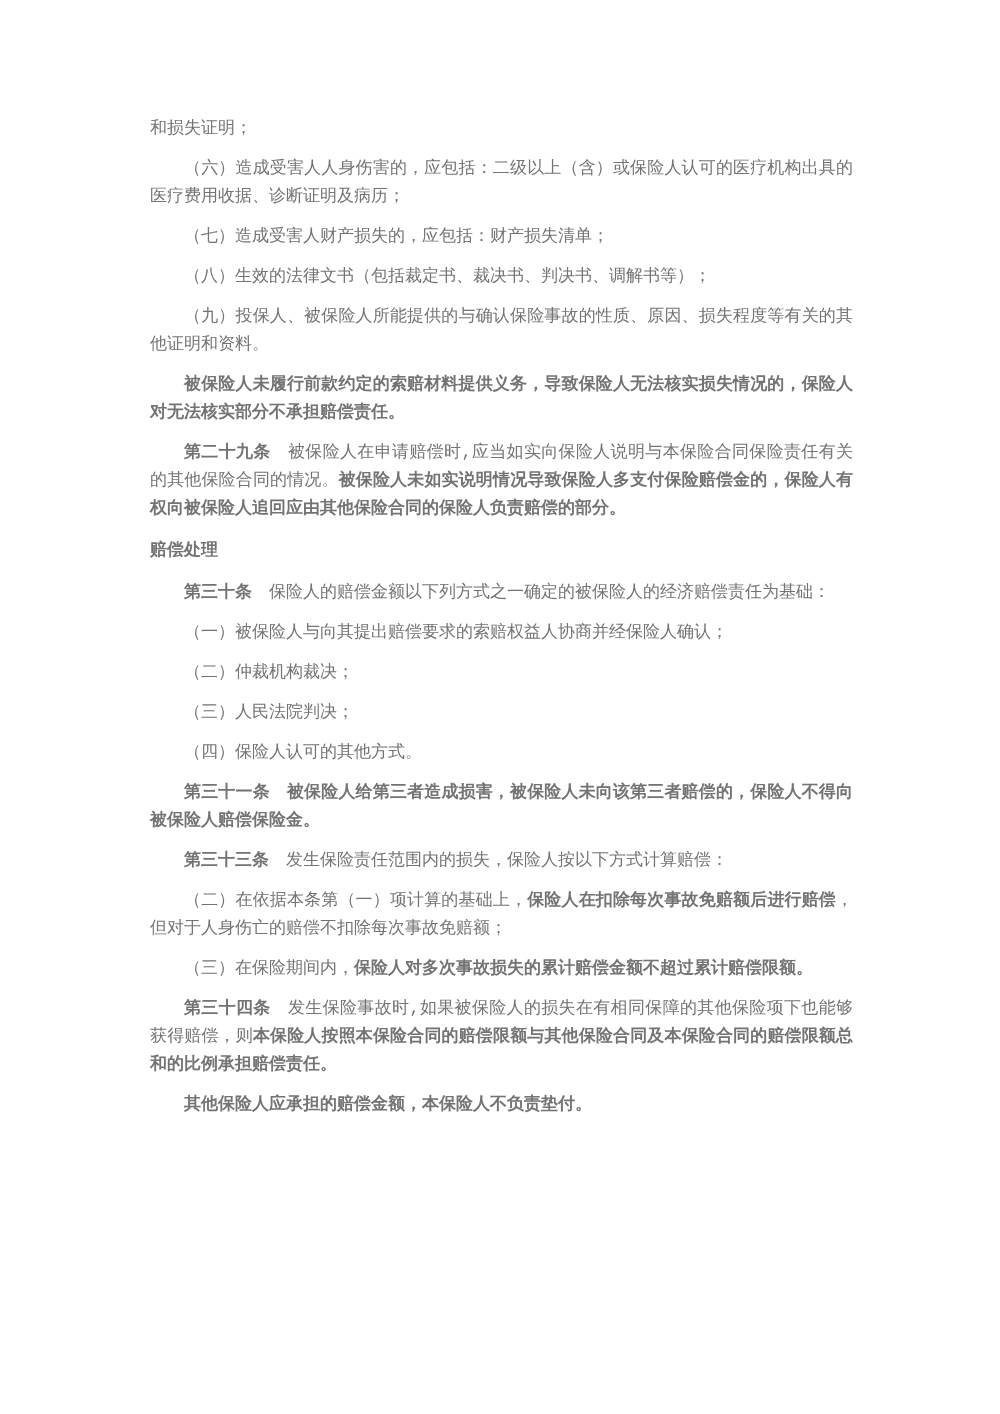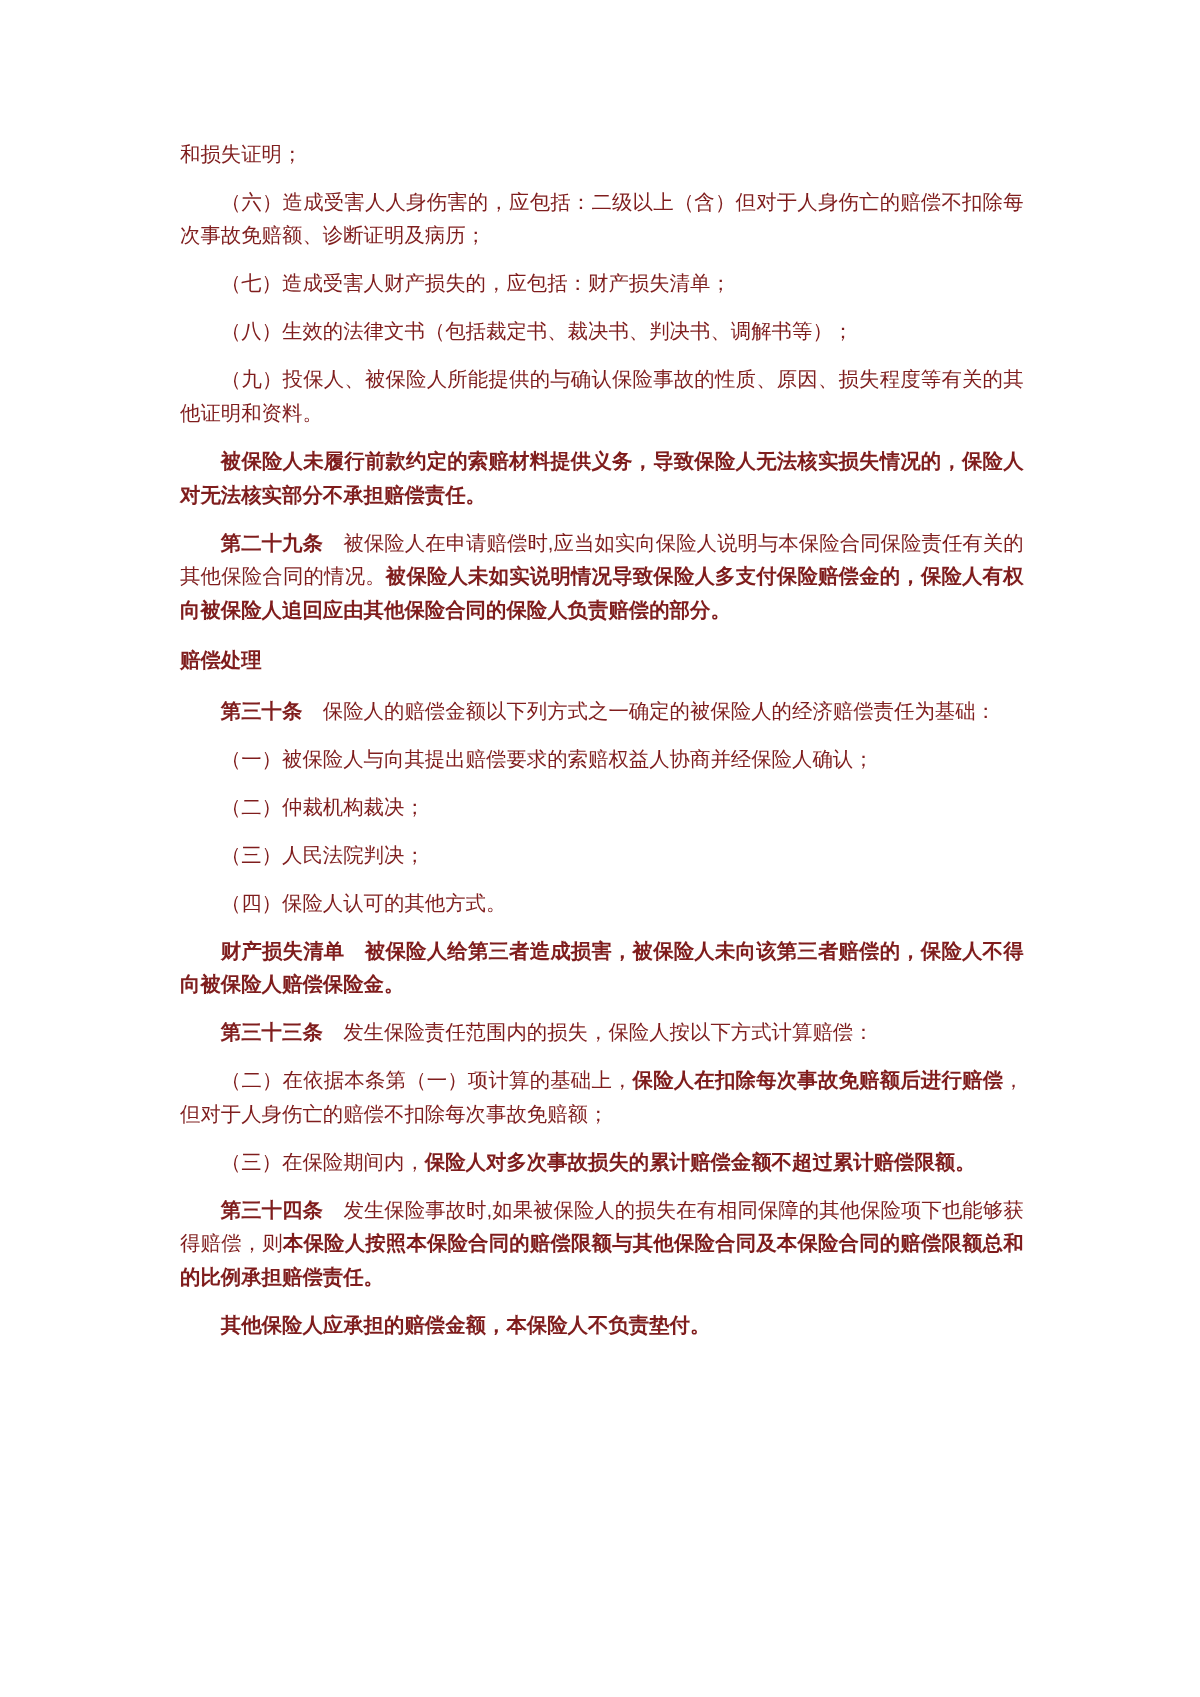--- a/index.html
+++ b/index.html
@@ -6,22 +6,22 @@
     margin: 0;
     padding: 0;
     background: #ffffff;
   }
   .page {
     position: relative;
     width: 1000px;
     height: 1414px;
     background: #ffffff;
     overflow: hidden;
-    font-family: Liberation Sans, sans-serif;
-    color: #7f1d1d;
+    font-family: Liberation Mono, monospace;
+    color: #737373;
   }
   .content {
     position: absolute;
     top: 115px;
     left: 150px;
     width: 703px;
   }
   .para {
     margin: 0 0 12px 0;
     font-size: 17px;
@@ -40,32 +40,32 @@
   }
   .run { font-weight: normal; }
   .run.bold { font-weight: bold; }
 </style>
 </head>
 <body>
 
 <div class="page">
   <div class="content" id="doc-content">
       <p class="para body"><span class="run">和损失证明；</span></p>
-      <p class="para body indent"><span class="run">（六）造成受害人人身伤害的，应包括：二级以上（含）但对于人身伤亡的赔偿不扣除每次事故免赔额、诊断证明及病历；</span></p>
+      <p class="para body indent"><span class="run">（六）造成受害人人身伤害的，应包括：二级以上（含）或保险人认可的医疗机构出具的医疗费用收据、诊断证明及病历；</span></p>
       <p class="para body indent"><span class="run">（七）造成受害人财产损失的，应包括：财产损失清单；</span></p>
       <p class="para body indent"><span class="run">（八）生效的法律文书（包括裁定书、裁决书、判决书、调解书等）；</span></p>
       <p class="para body indent"><span class="run">（九）投保人、被保险人所能提供的与确认保险事故的性质、原因、损失程度等有关的其他证明和资料。</span></p>
       <p class="para body indent"><span class="run bold">被保险人未履行前款约定的索赔材料提供义务，导致保险人无法核实损失情况的，保险人对无法核实部分不承担赔偿责任。</span></p>
       <p class="para body indent"><span class="run bold">第二十九条</span><span class="run">　被保险人在申请赔偿时,应当如实向保险人说明与本保险合同保险责任有关的其他保险合同的情况。</span><span class="run bold">被保险人未如实说明情况导致保险人多支付保险赔偿金的，保险人有权向被保险人追回应由其他保险合同的保险人负责赔偿的部分。</span></p>
       <p class="para heading"><span class="run bold">赔偿处理</span></p>
       <p class="para body indent"><span class="run bold">第三十条</span><span class="run">　保险人的赔偿金额以下列方式之一确定的被保险人的经济赔偿责任为基础：</span></p>
       <p class="para body indent"><span class="run">（一）被保险人与向其提出赔偿要求的索赔权益人协商并经保险人确认；</span></p>
       <p class="para body indent"><span class="run">（二）仲裁机构裁决；</span></p>
       <p class="para body indent"><span class="run">（三）人民法院判决；</span></p>
       <p class="para body indent"><span class="run">（四）保险人认可的其他方式。</span></p>
-      <p class="para body indent"><span class="run bold">财产损失清单</span><span class="run bold">　被保险人给第三者造成损害，被保险人未向该第三者赔偿的，保险人不得向被保险人赔偿保险金。</span></p>
+      <p class="para body indent"><span class="run bold">第三十一条</span><span class="run bold">　被保险人给第三者造成损害，被保险人未向该第三者赔偿的，保险人不得向被保险人赔偿保险金。</span></p>
       <p class="para body indent"><span class="run bold">第三十三条</span><span class="run">　发生保险责任范围内的损失，保险人按以下方式计算赔偿：</span></p>
       <p class="para body indent"><span class="run">（二）在依据本条第（一）项计算的基础上，</span><span class="run bold">保险人在扣除每次事故免赔额后进行赔偿</span><span class="run">，但对于人身伤亡的赔偿不扣除每次事故免赔额；</span></p>
       <p class="para body indent"><span class="run">（三）在保险期间内，</span><span class="run bold">保险人对多次事故损失的累计赔偿金额不超过累计赔偿限额。</span></p>
       <p class="para body indent"><span class="run bold">第三十四条</span><span class="run">　发生保险事故时,如果被保险人的损失在有相同保障的其他保险项下也能够获得赔偿，则</span><span class="run bold">本保险人按照本保险合同的赔偿限额与其他保险合同及本保险合同的赔偿限额总和的比例承担赔偿责任。</span></p>
       <p class="para body indent"><span class="run bold">其他保险人应承担的赔偿金额，本保险人不负责垫付。</span></p>
     </div>
 </div>
 
 </body></html>

